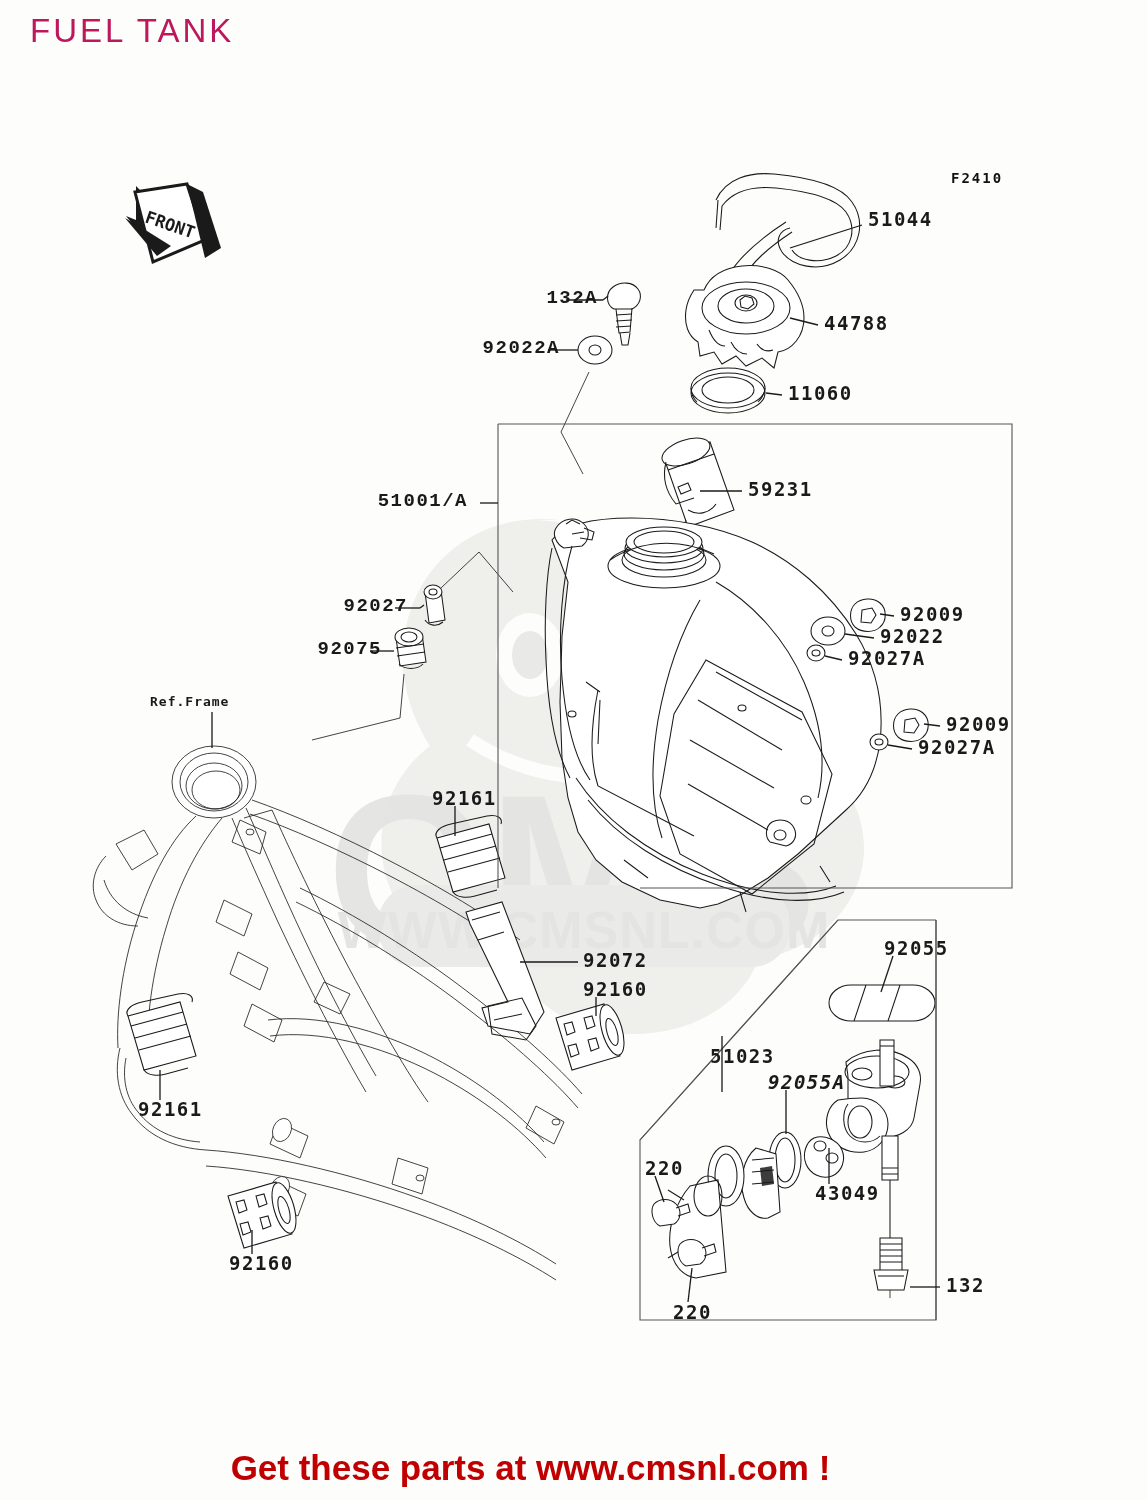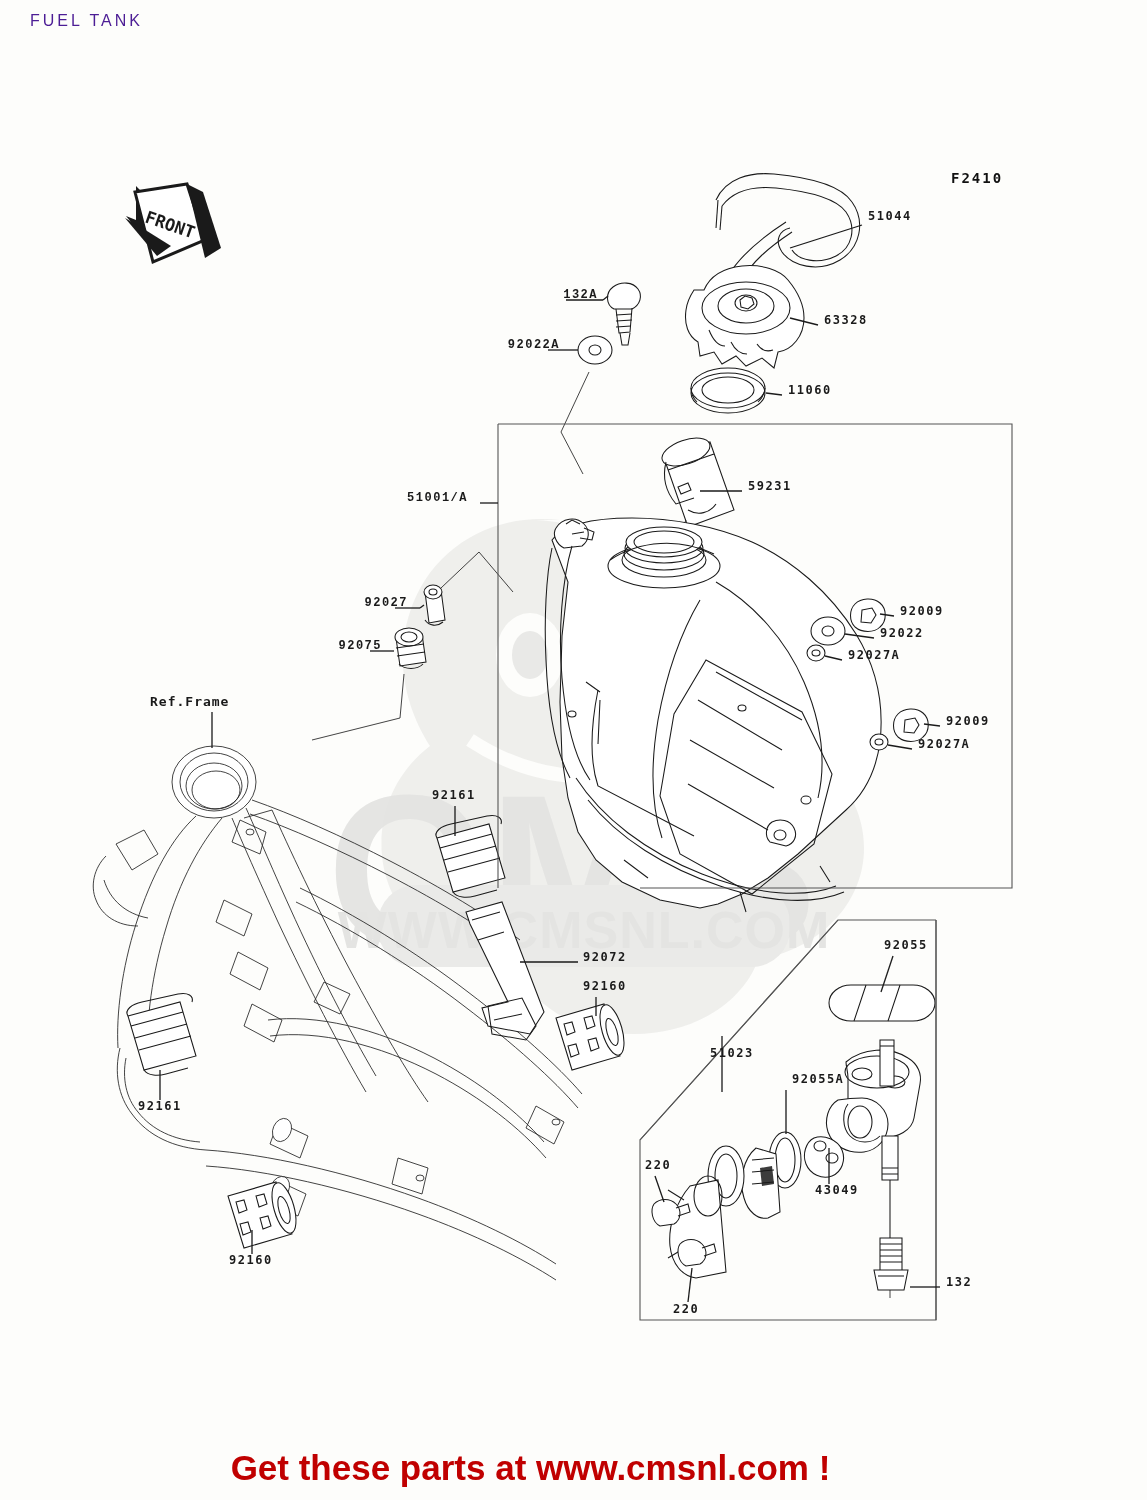--- a/index.html
+++ b/index.html
@@ -6,34 +6,34 @@
   body{
     font-family:"DejaVu Sans Mono", monospace;
     width:1147px;height:1500px;position:relative;overflow:hidden;
   }
   #stage{position:absolute;left:0;top:0;width:1147px;height:1500px;}
 
   
   .title{
     position:absolute;left:30px;top:12px;
     font-family:"Liberation Sans", sans-serif;
-    font-size:16px;letter-spacing:3px;color:#4c1d95;font-weight:400;
+    font-size:33px;letter-spacing:3px;color:#be185d;font-weight:400;
     white-space:pre;
   }
 
   
   .diagcode{
     position:absolute;font-family:"DejaVu Sans Mono", monospace;
     font-size:14px;font-weight:bold;color:#111;letter-spacing:2px;white-space:pre;
   }
 
   
   .lbl{
     position:absolute;font-family:"DejaVu Sans Mono", monospace;
-    font-weight:bold;font-size:12px;color:#1a1a1a;letter-spacing:1.5px;
+    font-weight:bold;font-size:19px;color:#1a1a1a;letter-spacing:1.5px;
     white-space:pre;line-height:1;
   }
   .lbl.r{transform:translateX(-100%);font-family:Liberation Mono, monospace;}
 
   .reflbl{
     position:absolute;font-family:"DejaVu Sans Mono", monospace;
     font-weight:bold;font-size:13px;color:#1a1a1a;letter-spacing:1px;white-space:pre;
   }
 
   
@@ -415,39 +415,39 @@
 
     <line class="lead" x1="212" y1="712" x2="212" y2="748"></line>
   </svg>
 
   <div class="title">FUEL TANK</div>
 
   <div class="diagcode" style="left:951px;top:170px;">F2410</div>
 
   <div class="lbl" style="left:868px;top:210px;">51044</div>
   <div class="lbl r" style="left:598px;top:289px;">132A</div>
-  <div class="lbl" style="left:824px;top:314px;">63328</div>
+  <div class="lbl" style="left:824px;top:314px;">44788</div>
   <div class="lbl r" style="left:560px;top:339px;">92022A</div>
   <div class="lbl" style="left:788px;top:384px;">11060</div>
   <div class="lbl" style="left:748px;top:480px;">59231</div>
   <div class="lbl r" style="left:468px;top:492px;">51001/A</div>
   <div class="lbl r" style="left:408px;top:597px;">92027</div>
   <div class="lbl" style="left:900px;top:605px;">92009</div>
   <div class="lbl" style="left:880px;top:627px;">92022</div>
   <div class="lbl" style="left:848px;top:649px;">92027A</div>
   <div class="lbl r" style="left:382px;top:640px;">92075</div>
   <div class="reflbl" style="left:150px;top:694px;">Ref.Frame</div>
   <div class="lbl" style="left:946px;top:715px;">92009</div>
   <div class="lbl" style="left:918px;top:738px;">92027A</div>
   <div class="lbl" style="left:432px;top:789px;">92161</div>
   <div class="lbl" style="left:884px;top:939px;">92055</div>
   <div class="lbl" style="left:583px;top:951px;">92072</div>
   <div class="lbl" style="left:583px;top:980px;">92160</div>
   <div class="lbl" style="left:710px;top:1019px;margin-top:28px;">51023</div>
-  <div class="lbl" style="left:792px;top:1073px;">92055A</div>
+  <div class="lbl" style="left:768px;top:1073px;font-style:italic;">92055A</div>
   <div class="lbl" style="left:138px;top:1100px;">92161</div>
   <div class="lbl" style="left:645px;top:1159px;">220</div>
   <div class="lbl" style="left:815px;top:1184px;">43049</div>
   <div class="lbl" style="left:946px;top:1276px;">132</div>
   <div class="lbl" style="left:229px;top:1254px;">92160</div>
   <div class="lbl" style="left:673px;top:1303px;">220</div>
 
   <div class="footer">Get these parts at www.cmsnl.com !</div>
 
 </div>

